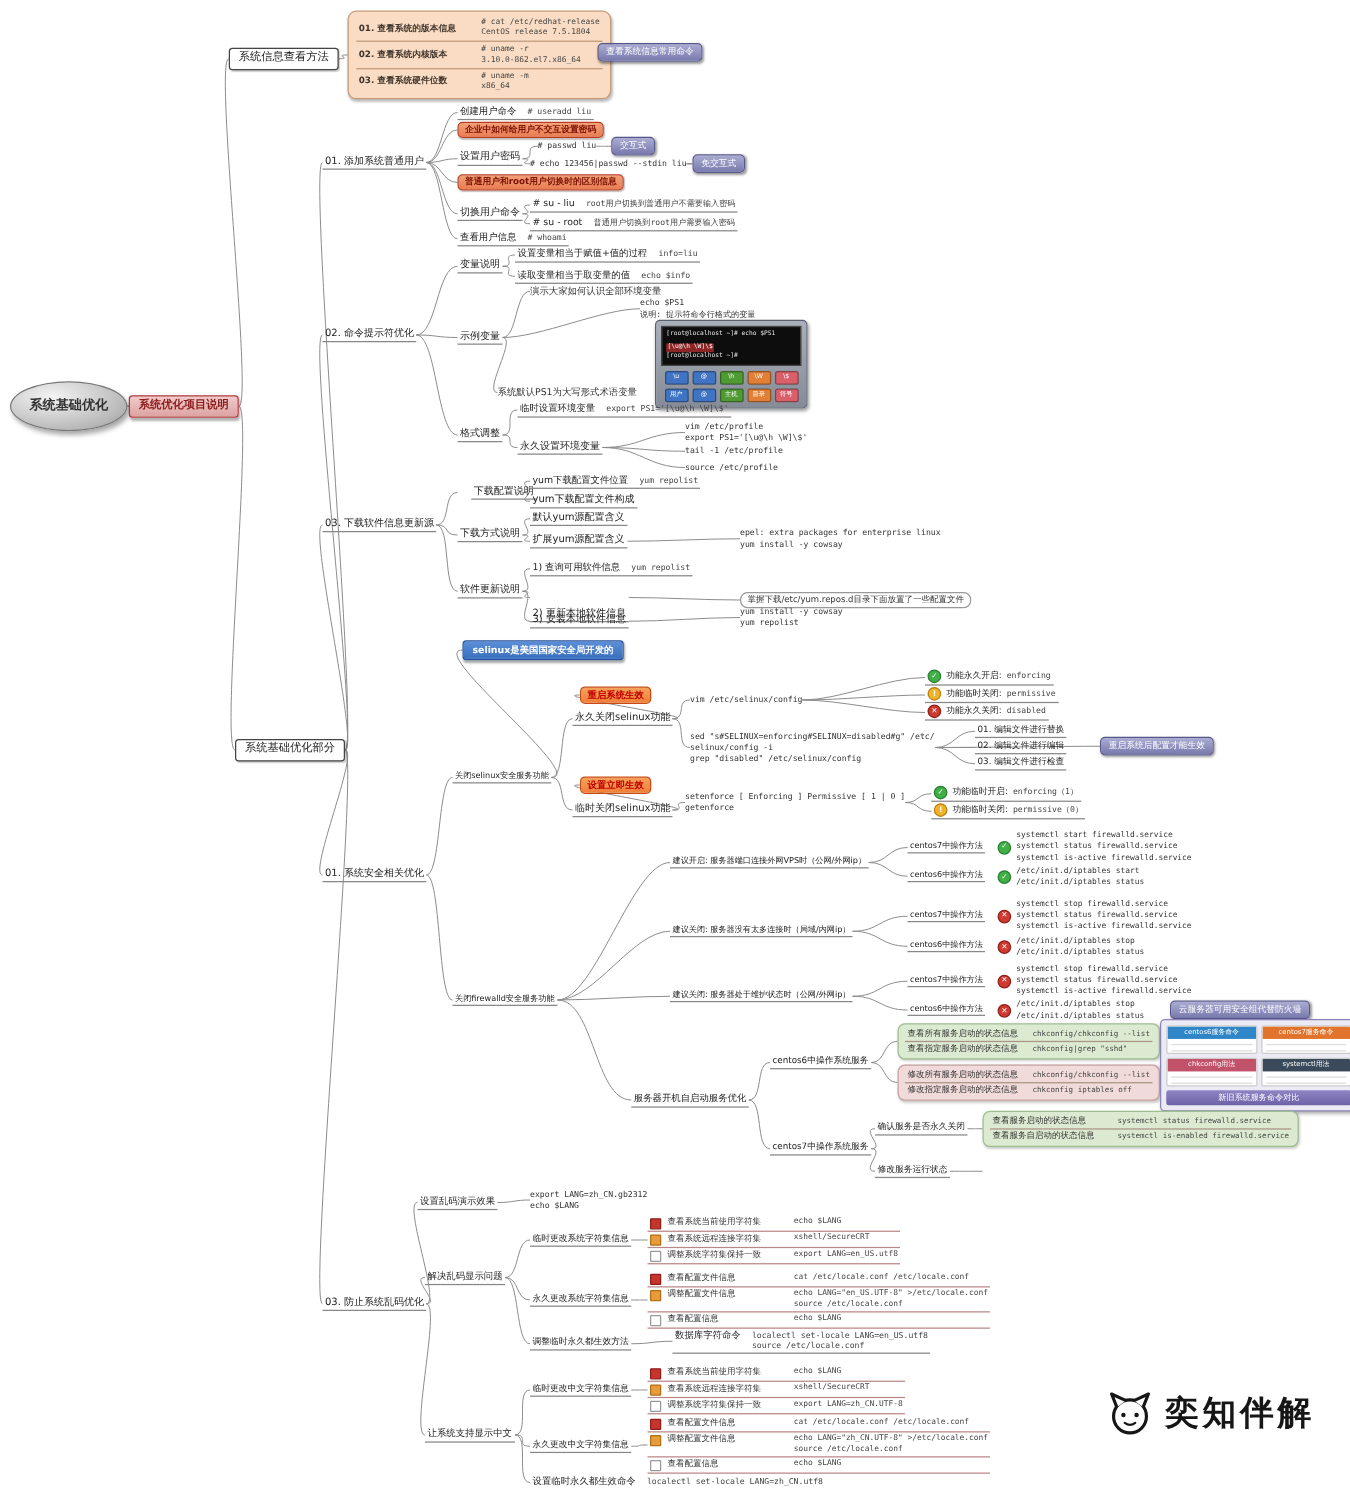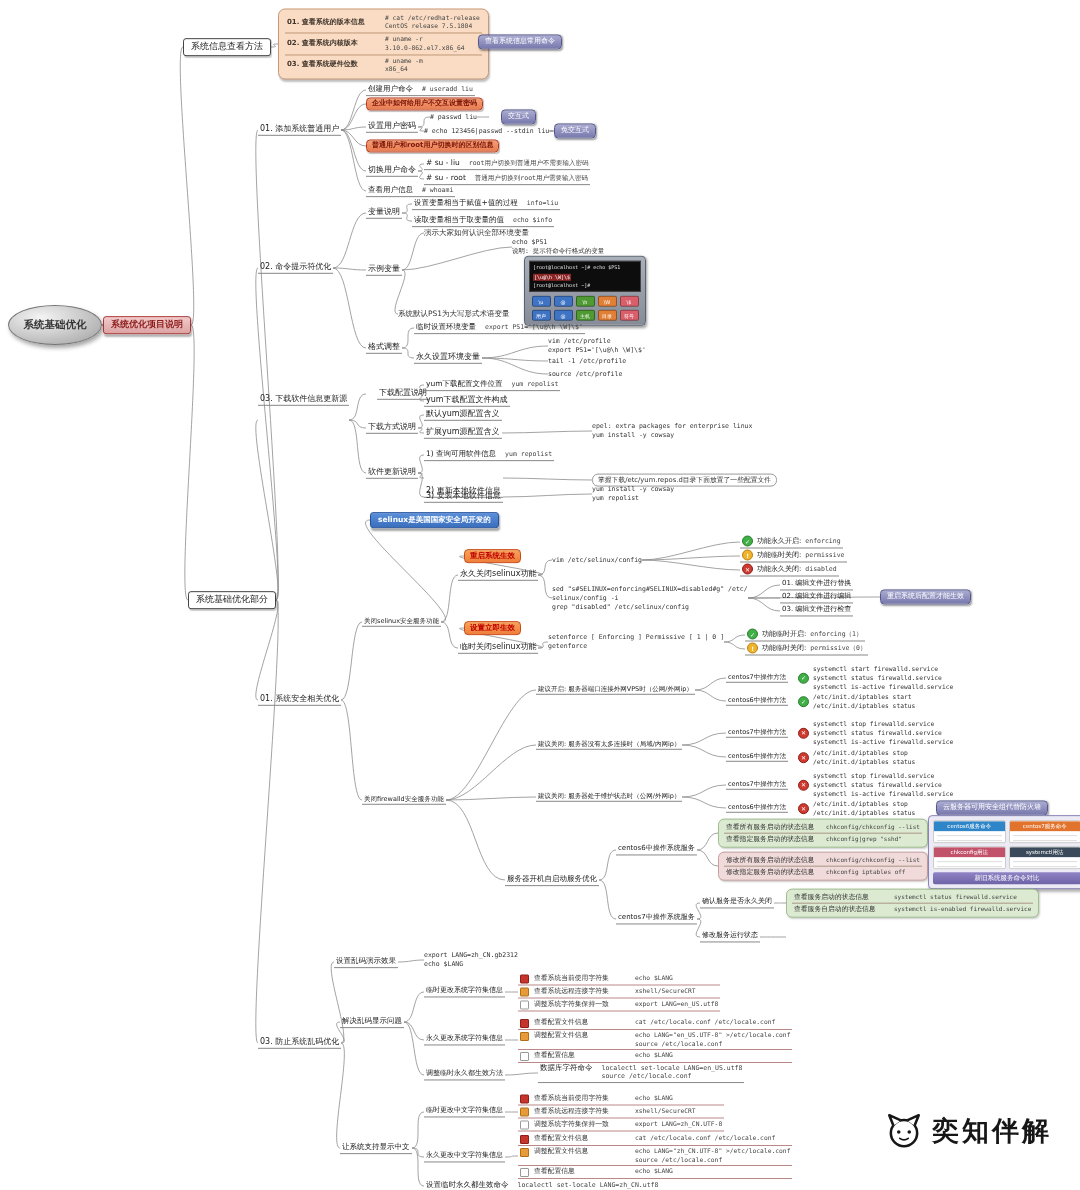--- a/index.html
+++ b/index.html
@@ -198,21 +198,21 @@
     </div>
     <div class="node s-bd" style="left: 478px; top: 42px;">查看系统信息常用命令</div>
     <div class="node s-lb" style="left: 258px; top: 130px;">01. 添加系统普通用户</div>
     <div class="node s-pr" style="left: 366px; top: 90px;">
       <span class="pa">创建用户命令</span>
       <span class="pb"># useradd liu</span>
     </div>
     <div class="node s-wn" style="left: 366px; top: 104px;">企业中如何给用户不交互设置密码</div>
     <div class="node s-lb" style="left: 366px; top: 127px; font-family: Liberation Mono, monospace;">设置用户密码</div>
     <div class="node s-cm" style="left: 430px; top: 117px;"># passwd liu</div>
-    <div class="node s-bd" style="left: 501px; top: 117px;">交互式</div>
+    <div class="node s-bd" style="left: 489px; top: 117px;">交互式</div>
     <div class="node s-cm" style="left: 424px; top: 131px;"># echo 123456|passwd --stdin liu</div>
     <div class="node s-bd" style="left: 554px; top: 131px;">免交互式</div>
     <div class="node s-wn" style="left: 366px; top: 146px;">普通用户和root用户切换时的区别信息</div>
     <div class="node s-lb" style="left: 366px; top: 171px;">切换用户命令</div>
     <div class="node s-pr" style="left: 424px; top: 164px;">
       <span class="pa"># su - liu</span>
       <span class="pb">root用户切换到普通用户不需要输入密码</span>
     </div>
     <div class="node s-pr" style="left: 424px; top: 179px;">
       <span class="pa"># su - root</span>
@@ -259,21 +259,21 @@
     <div class="node s-lb" style="left: 366px; top: 348px;">格式调整</div>
     <div class="node s-pr" style="left: 414px; top: 328px;">
       <span class="pa">临时设置环境变量</span>
       <span class="pb">export PS1='[\u@\h \W]\$'</span>
     </div>
     <div class="node s-lb" style="left: 414px; top: 358px;">永久设置环境变量</div>
     <div class="node s-cm" style="left: 548px; top: 346px;">vim /etc/profile
 export PS1='[\u@\h \W]\$'</div>
     <div class="node s-cm" style="left: 548px; top: 361px;">tail -1 /etc/profile</div>
     <div class="node s-cm" style="left: 548px; top: 374px;">source /etc/profile</div>
-    <div class="node s-lb" style="left: 258px; top: 400px;">03. 下载软件信息更新源</div>
+    <div class="node s-lb" style="left: 258px; top: 420px;">03. 下载软件信息更新源</div>
     <div class="node s-lb" style="left: 366px; top: 394px; margin-left: 11px;">下载配置说明</div>
     <div class="node s-pr" style="left: 424px; top: 385px;">
       <span class="pa">yum下载配置文件位置</span>
       <span class="pb">yum repolist</span>
     </div>
     <div class="node s-lb" style="left: 424px; top: 401px;">yum下载配置文件构成</div>
     <div class="node s-lb" style="left: 366px; top: 428px;">下载方式说明</div>
     <div class="node s-lb" style="left: 424px; top: 415px;">默认yum源配置含义</div>
     <div class="node s-lb" style="left: 424px; top: 433px;">扩展yum源配置含义</div>
     <div class="node s-cm" style="left: 592px; top: 431px;">epel: extra packages for enterprise linux

